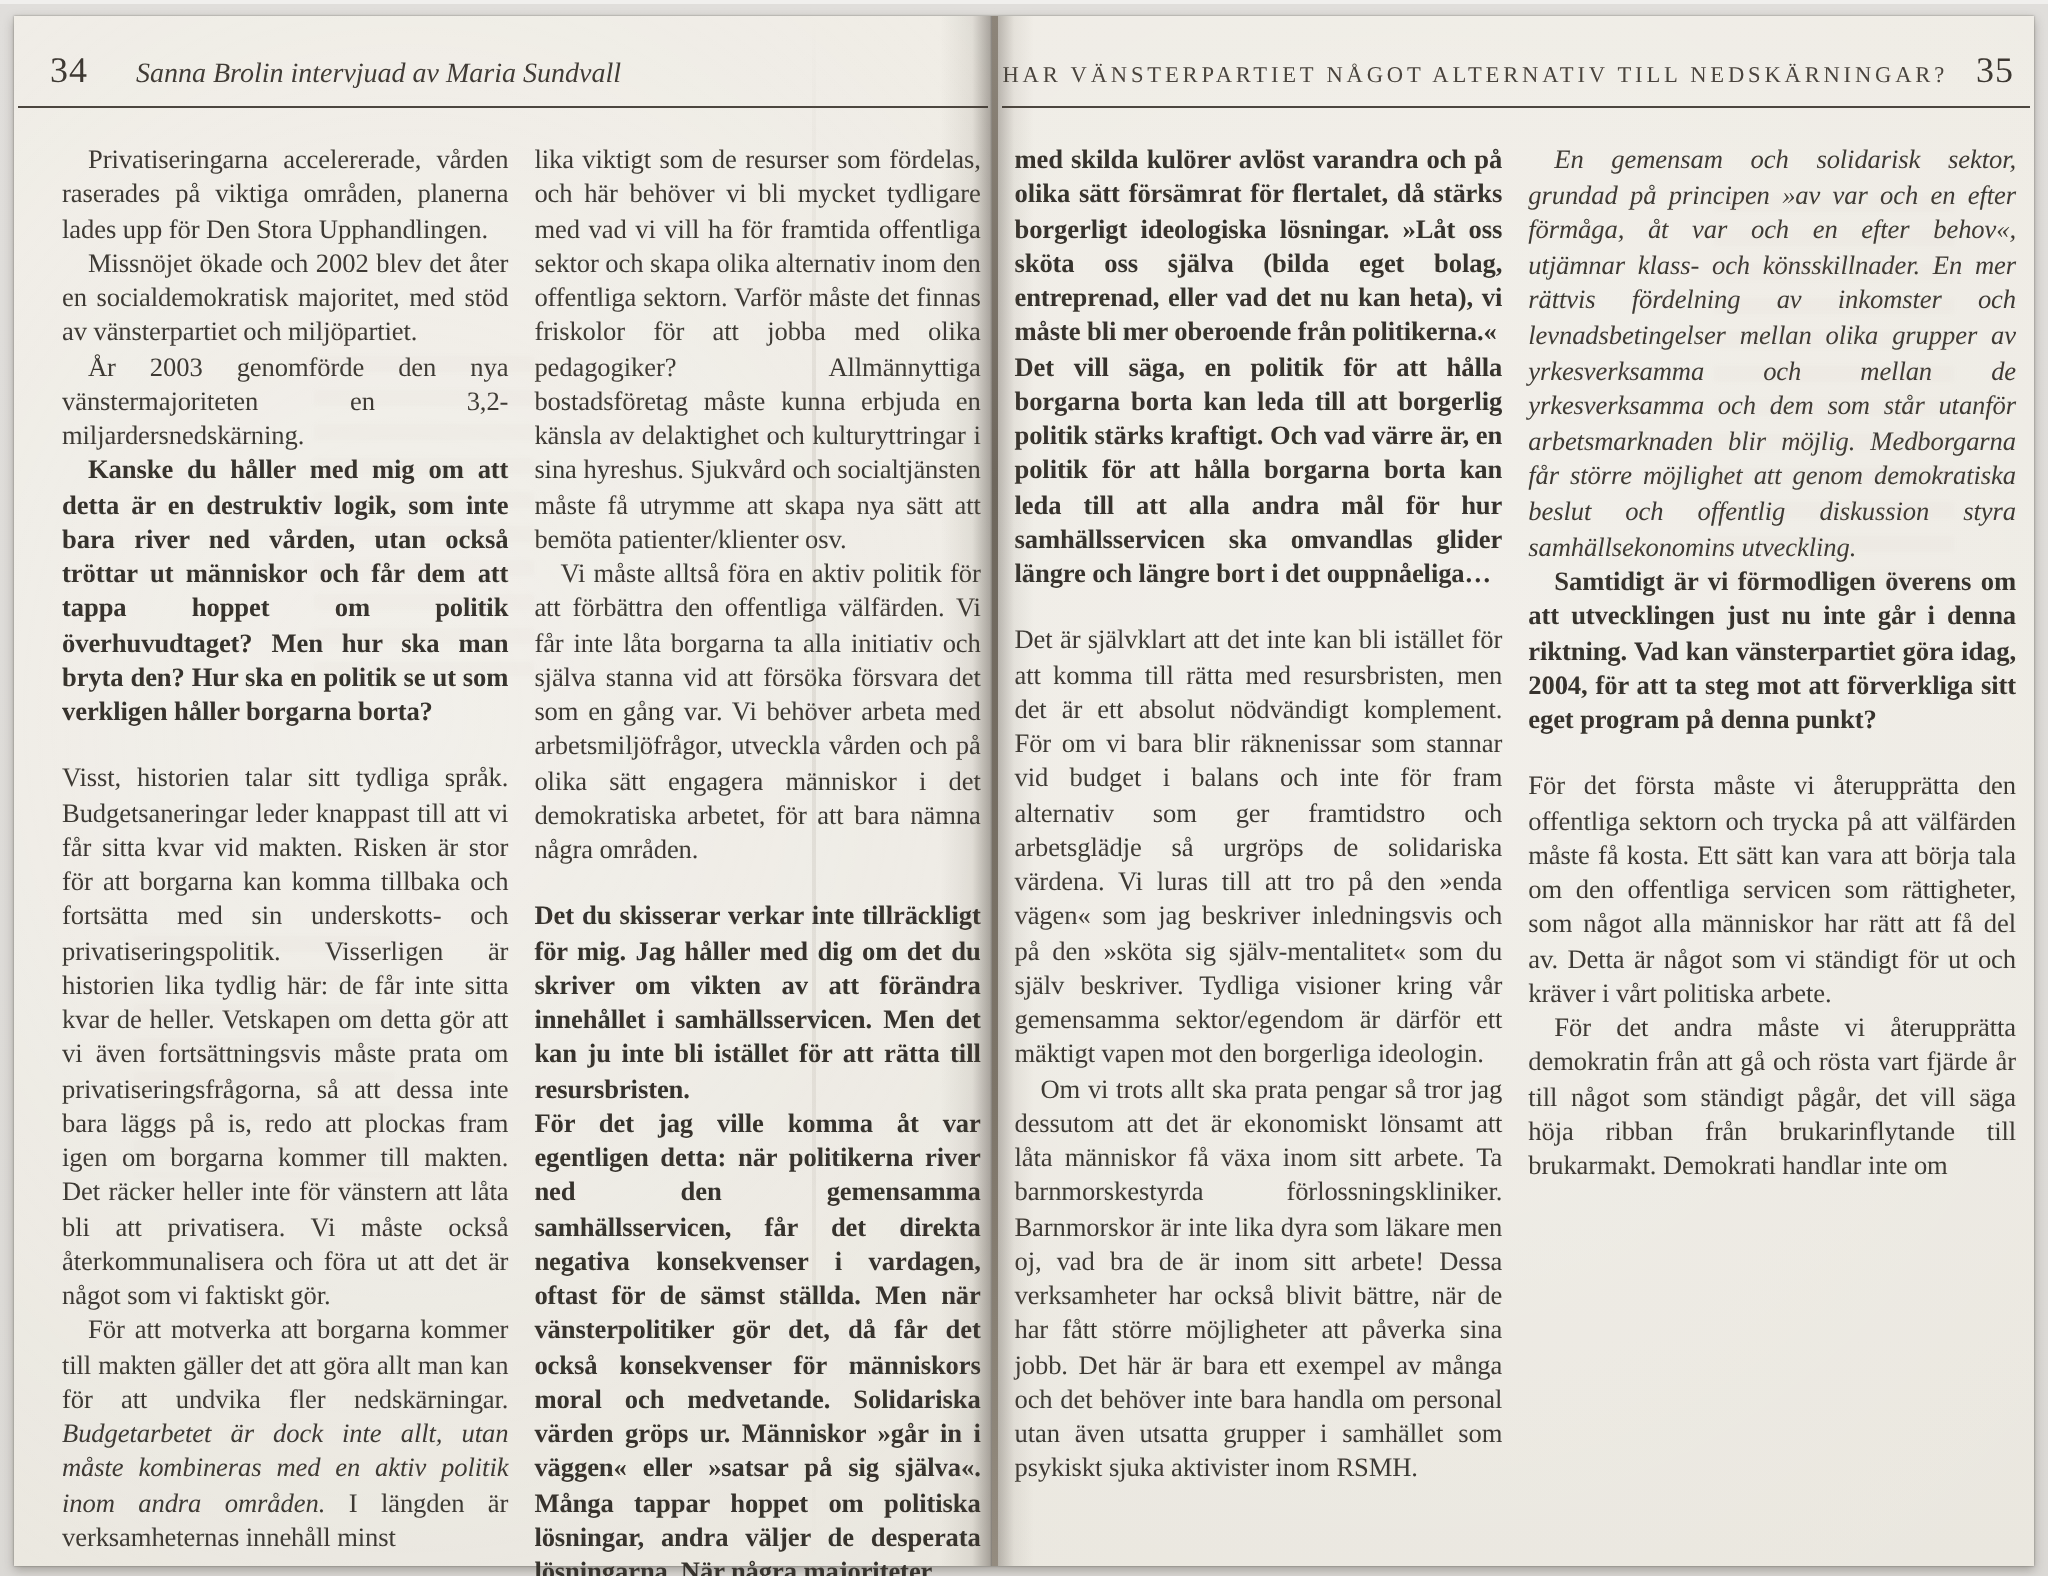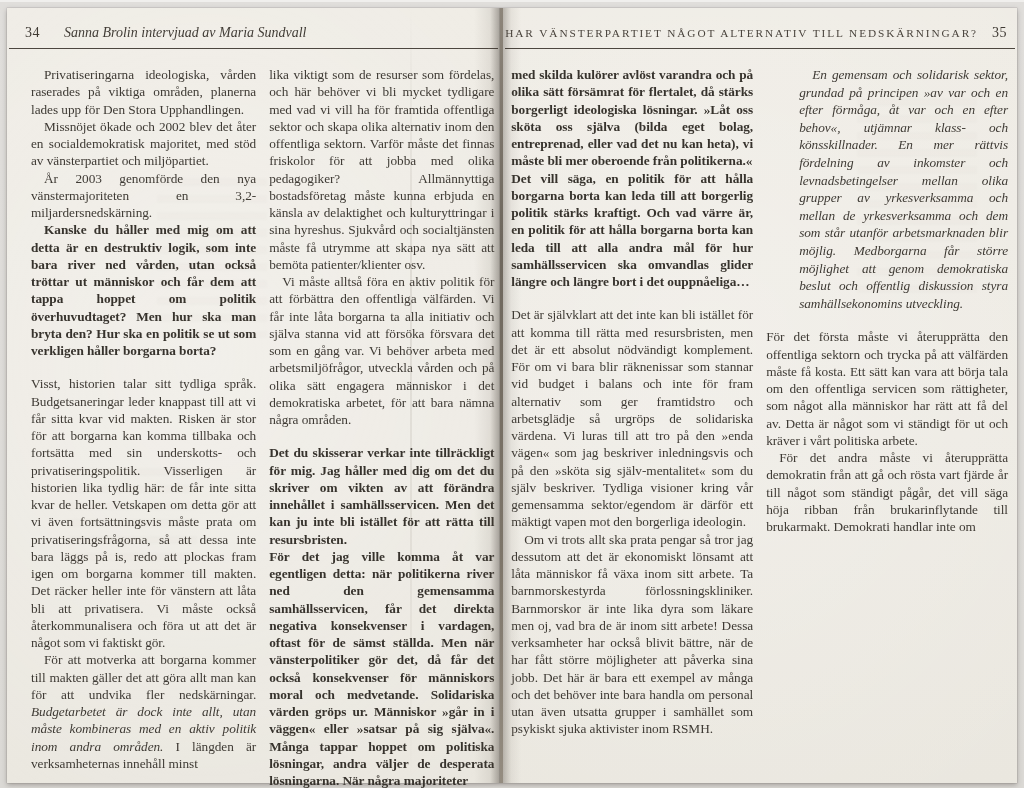--- a/index.html
+++ b/index.html
@@ -54,21 +54,21 @@
   
   .phead {
     display: flex; align-items: baseline;
     border-bottom: 1.6px solid #4c463f;
     padding: 0 0 7px 0;
     color: #45403a;
   }
   .page-left  .phead { margin: 0 2px 0 2px; }
   .page-right .phead { margin: 0 2px 0 2px; }
   .pnum {
-    font-size: 14px; color: #3e3933; letter-spacing: .5px;
+    font-size: 18px; color: #3e3933; letter-spacing: .5px;
   }
   .page-left  .pnum { margin-left: 16px; }
   .page-right .pnum { margin-left: 14px; margin-right: 8px; text-align: right; }
   .rh-italic {
     font-style: italic; font-size: 14px; margin-left: 24px; color: #413c36;
   }
   .rh-caps {
     margin-left: auto; font-size: 11.3px; letter-spacing: 1.9px; color: #4a443d;
     white-space: nowrap;
   }
@@ -83,21 +83,21 @@
     text-align: justify;
     font-size: 13.3px; line-height: 17.25px;
     color: #3e3a34;
     letter-spacing: -0.05px;
   }
   .col p { margin: 0; }
   .col p.indent { text-indent: 13px; }
   .col p.gap { margin-top: 16px; }
   .bold, p.bold { font-weight: bold; color: #37332d; }
   .italic, p.italic { font-style: italic; }
-  p.italic { line-height: 17.6px; margin-left: 33px; }
+  p.italic { line-height: 17.6px; }
   
   .smudge {
     position: absolute; pointer-events: none; opacity: .5;
     background: repeating-linear-gradient(180deg, rgba(160,140,125,.05) 0 8px, rgba(160,140,125,0) 8px 17px);
     filter: blur(1px);
   }
   .smudge.s1 { left: 150px; top: 170px; width: 110px; height: 160px; }
   .smudge.s2 { left: 60px;  top: 460px; width: 130px; height: 120px; }
   .smudge.s3 { right: 40px; top: 90px;  width: 120px; height: 200px; }
   
@@ -112,21 +112,21 @@
 
     <section class="page page-left">
       <div class="smudge s1"></div>
       <div class="smudge s2"></div>
       <header class="phead">
         <span class="pnum">34</span>
         <span class="rh-italic">Sanna Brolin intervjuad av Maria Sundvall</span>
       </header>
       <div class="cols">
         <div class="col">
-            <p class="regular indent"><span>Privatiseringarna ideologiska, vården raserades på viktiga områden, planerna lades upp för Den Stora Upphandlingen.</span></p>
+            <p class="regular indent"><span>Privatiseringarna accelererade, vården raserades på viktiga områden, planerna lades upp för Den Stora Upphandlingen.</span></p>
             <p class="regular indent"><span>Missnöjet ökade och 2002 blev det åter en socialdemokratisk majoritet, med stöd av vänsterpartiet och miljöpartiet.</span></p>
             <p class="regular indent"><span>År 2003 genomförde den nya vänstermajoriteten en 3,2-miljardersnedskärning.</span></p>
             <p class="bold indent"><span>Kanske du håller med mig om att detta är en destruktiv logik, som inte bara river ned vården, utan också tröttar ut människor och får dem att tappa hoppet om politik överhuvudtaget? Men hur ska man bryta den? Hur ska en politik se ut som verkligen håller borgarna borta?</span></p>
             <p class="regular gap"><span>Visst, historien talar sitt tydliga språk. Budgetsaneringar leder knappast till att vi får sitta kvar vid makten. Risken är stor för att borgarna kan komma tillbaka och fortsätta med sin underskotts- och privatiseringspolitik. Visserligen är historien lika tydlig här: de får inte sitta kvar de heller. Vetskapen om detta gör att vi även fortsättningsvis måste prata om privatiseringsfrågorna, så att dessa inte bara läggs på is, redo att plockas fram igen om borgarna kommer till makten. Det räcker heller inte för vänstern att låta bli att privatisera. Vi måste också återkommunalisera och föra ut att det är något som vi faktiskt gör.</span></p>
             <p class="regular indent"><span>För att motverka att borgarna kommer till makten gäller det att göra allt man kan för att undvika fler nedskärningar. </span><span class="italic">Budgetarbetet är dock inte allt, utan måste kombineras med en aktiv politik inom andra områden.</span><span> I längden är verksamheternas innehåll minst</span></p>
           </div>
         <div class="col">
             <p class="regular"><span>lika viktigt som de resurser som fördelas, och här behöver vi bli mycket tydligare med vad vi vill ha för framtida offentliga sektor och skapa olika alternativ inom den offentliga sektorn. Varför måste det finnas friskolor för att jobba med olika pedagogiker? Allmännyttiga bostadsföretag måste kunna erbjuda en känsla av delaktighet och kulturyttringar i sina hyreshus. Sjukvård och socialtjänsten måste få utrymme att skapa nya sätt att bemöta patienter/klienter osv.</span></p>
             <p class="regular indent"><span>Vi måste alltså föra en aktiv politik för att förbättra den offentliga välfärden. Vi får inte låta borgarna ta alla initiativ och själva stanna vid att försöka försvara det som en gång var. Vi behöver arbeta med arbetsmiljöfrågor, utveckla vården och på olika sätt engagera människor i det demokratiska arbetet, för att bara nämna några områden.</span></p>
             <p class="bold gap"><span>Det du skisserar verkar inte tillräckligt för mig. Jag håller med dig om det du skriver om vikten av att förändra innehållet i samhällsservicen. Men det kan ju inte bli istället för att rätta till resursbristen.</span></p>
@@ -146,20 +146,21 @@
       </header>
       <div class="cols">
         <div class="col">
             <p class="bold"><span>med skilda kulörer avlöst varandra och på olika sätt försämrat för flertalet, då stärks borgerligt ideologiska lösningar. »Låt oss sköta oss själva (bilda eget bolag, entreprenad, eller vad det nu kan heta), vi måste bli mer oberoende från politikerna.«</span></p>
             <p class="bold"><span>Det vill säga, en politik för att hålla borgarna borta kan leda till att borgerlig politik stärks kraftigt. Och vad värre är, en politik för att hålla borgarna borta kan leda till att alla andra mål för hur samhällsservicen ska omvandlas glider längre och längre bort i det ouppnåeliga…</span></p>
             <p class="regular gap"><span>Det är självklart att det inte kan bli istället för att komma till rätta med resursbristen, men det är ett absolut nödvändigt komplement. För om vi bara blir räknenissar som stannar vid budget i balans och inte för fram alternativ som ger framtidstro och arbetsglädje så urgröps de solidariska värdena. Vi luras till att tro på den »enda vägen« som jag beskriver inledningsvis och på den »sköta sig själv-mentalitet« som du själv beskriver. Tydliga visioner kring vår gemensamma sektor/egendom är därför ett mäktigt vapen mot den borgerliga ideologin.</span></p>
             <p class="regular indent"><span>Om vi trots allt ska prata pengar så tror jag dessutom att det är ekonomiskt lönsamt att låta människor få växa inom sitt arbete. Ta barnmorskestyrda förlossningskliniker. Barnmorskor är inte lika dyra som läkare men oj, vad bra de är inom sitt arbete! Dessa verksamheter har också blivit bättre, när de har fått större möjligheter att påverka sina jobb. Det här är bara ett exempel av många och det behöver inte bara handla om personal utan även utsatta grupper i samhället som psykiskt sjuka aktivister inom RSMH.</span></p>
           </div>
         <div class="col">
             <p class="italic indent"><span>En gemensam och solidarisk sektor, grundad på principen »av var och en efter förmåga, åt var och en efter behov«, utjämnar klass- och könsskillnader. En mer rättvis fördelning av inkomster och levnadsbetingelser mellan olika grupper av yrkesverksamma och mellan de yrkesverksamma och dem som står utanför arbetsmarknaden blir möjlig. Medborgarna får större möjlighet att genom demokratiska beslut och offentlig diskussion styra samhällsekonomins utveckling.</span></p>
+            <p class="bold indent"><span>Samtidigt är vi förmodligen överens om att utvecklingen just nu inte går i denna riktning. Vad kan vänsterpartiet göra idag, 2004, för att ta steg mot att förverkliga sitt eget program på denna punkt?</span></p>
             <p class="regular gap"><span>För det första måste vi återupprätta den offentliga sektorn och trycka på att välfärden måste få kosta. Ett sätt kan vara att börja tala om den offentliga servicen som rättigheter, som något alla människor har rätt att få del av. Detta är något som vi ständigt för ut och kräver i vårt politiska arbete.</span></p>
             <p class="regular indent"><span>För det andra måste vi återupprätta demokratin från att gå och rösta vart fjärde år till något som ständigt pågår, det vill säga höja ribban från brukarinflytande till brukarmakt. Demokrati handlar inte om</span></p>
           </div>
       </div>
     </section>
 
   </div>
 </div>
 
 </body></html>

